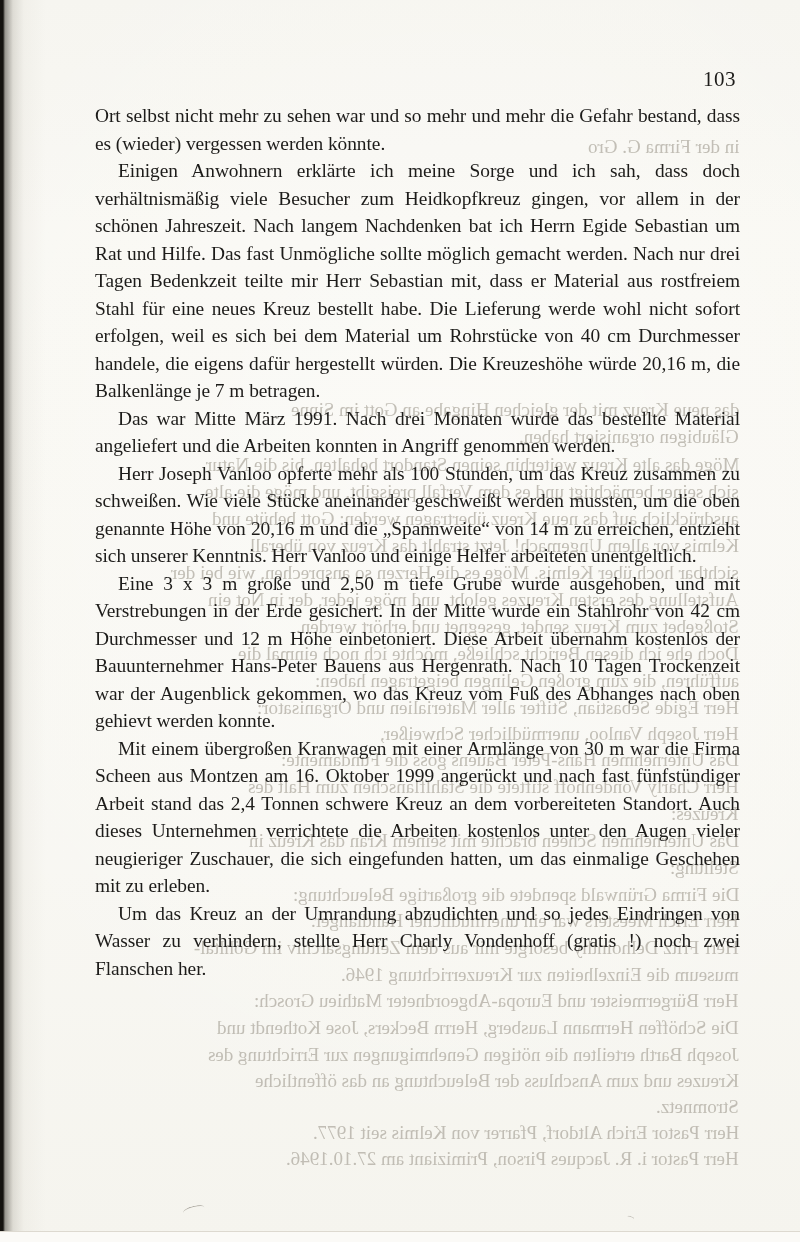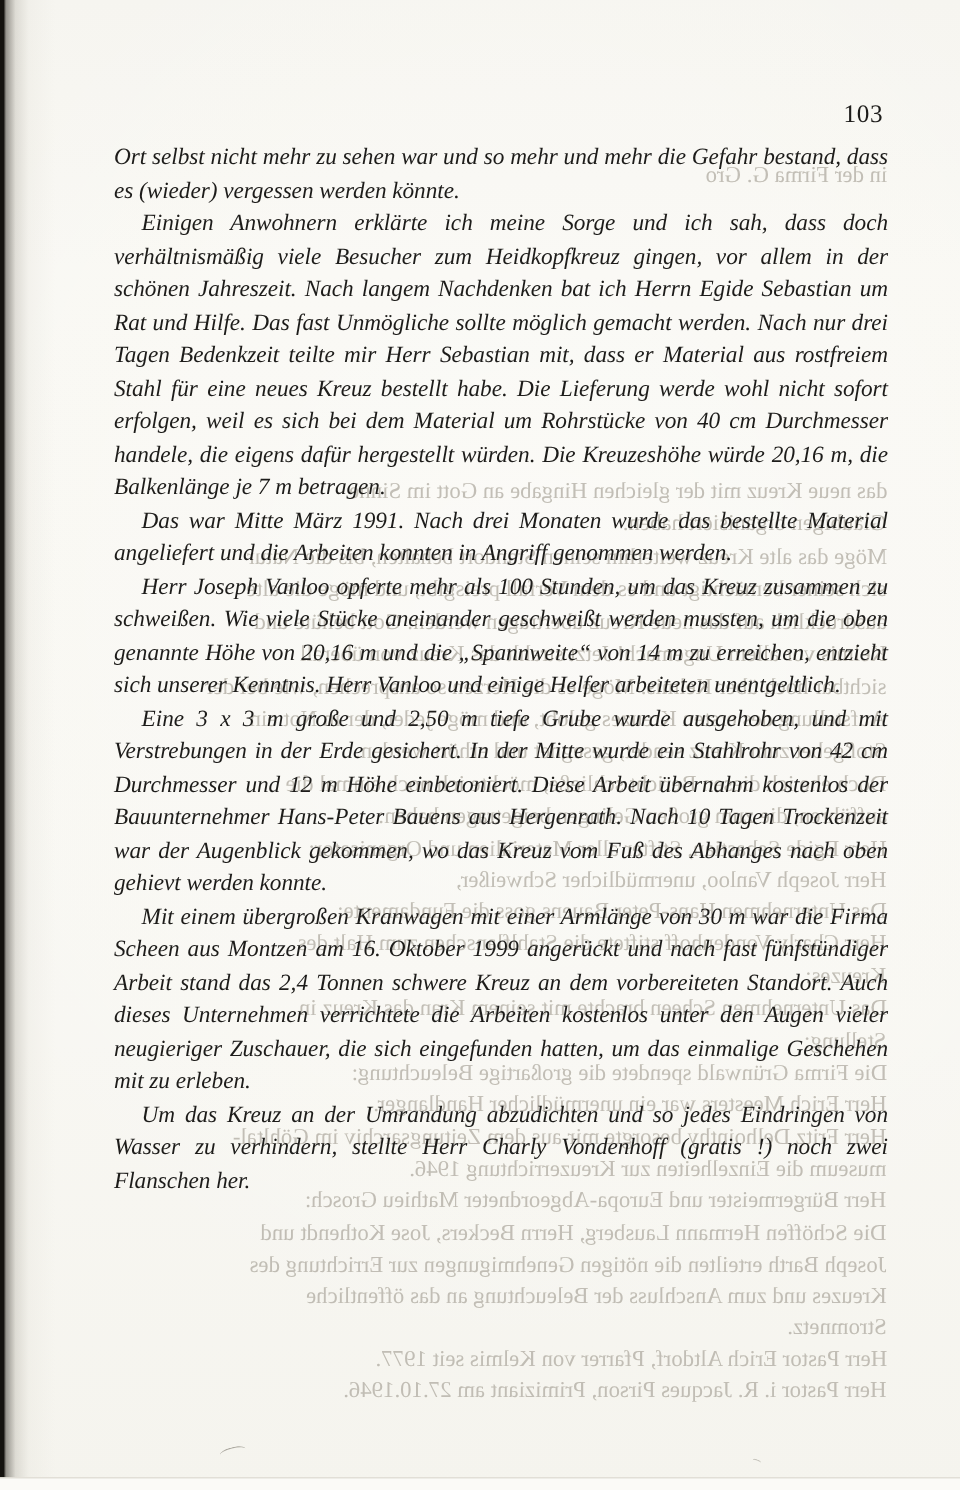--- a/index.html
+++ b/index.html
@@ -47,34 +47,34 @@
   }
   .bleed-line{
     position:absolute;right:61px;
     color:var(--bleed);opacity:.78;
     font-size:19px;line-height:19px;white-space:nowrap;
     transform:scaleX(-1);
   }
 
   
   .content{
-    position:absolute;left:95px;top:82px;width:645px;z-index:2;
+    position:absolute;left:95px;top:66px;width:645px;z-index:2;
     color:var(--ink);
   }
   .page-number{
     text-align:right;padding-right:4px;
     font-size:21px;line-height:27px;letter-spacing:.5px;
   }
   .page-body{
     margin-top:9px;
     font-size:19.4px;line-height:27.5px;
     text-align:justify;text-justify:inter-word;
     letter-spacing:-0.05px;
   }
-  .page-body p{margin:0;text-indent:23px;font-style:italic;}
+  .page-body p{margin:0;text-indent:23px;}
   .page-body p.continuation{text-indent:0;}
 </style>
 </head>
 <body>
 
 <div class="scan">
 
   <div class="bleed-layer">
       <div class="bleed-line" style="top: 137px;">in der Firma G. Gro</div>
       <div class="bleed-line" style="top: 400px;">das neue Kreuz mit der gleichen Hingabe an Gott im Sinne</div>

